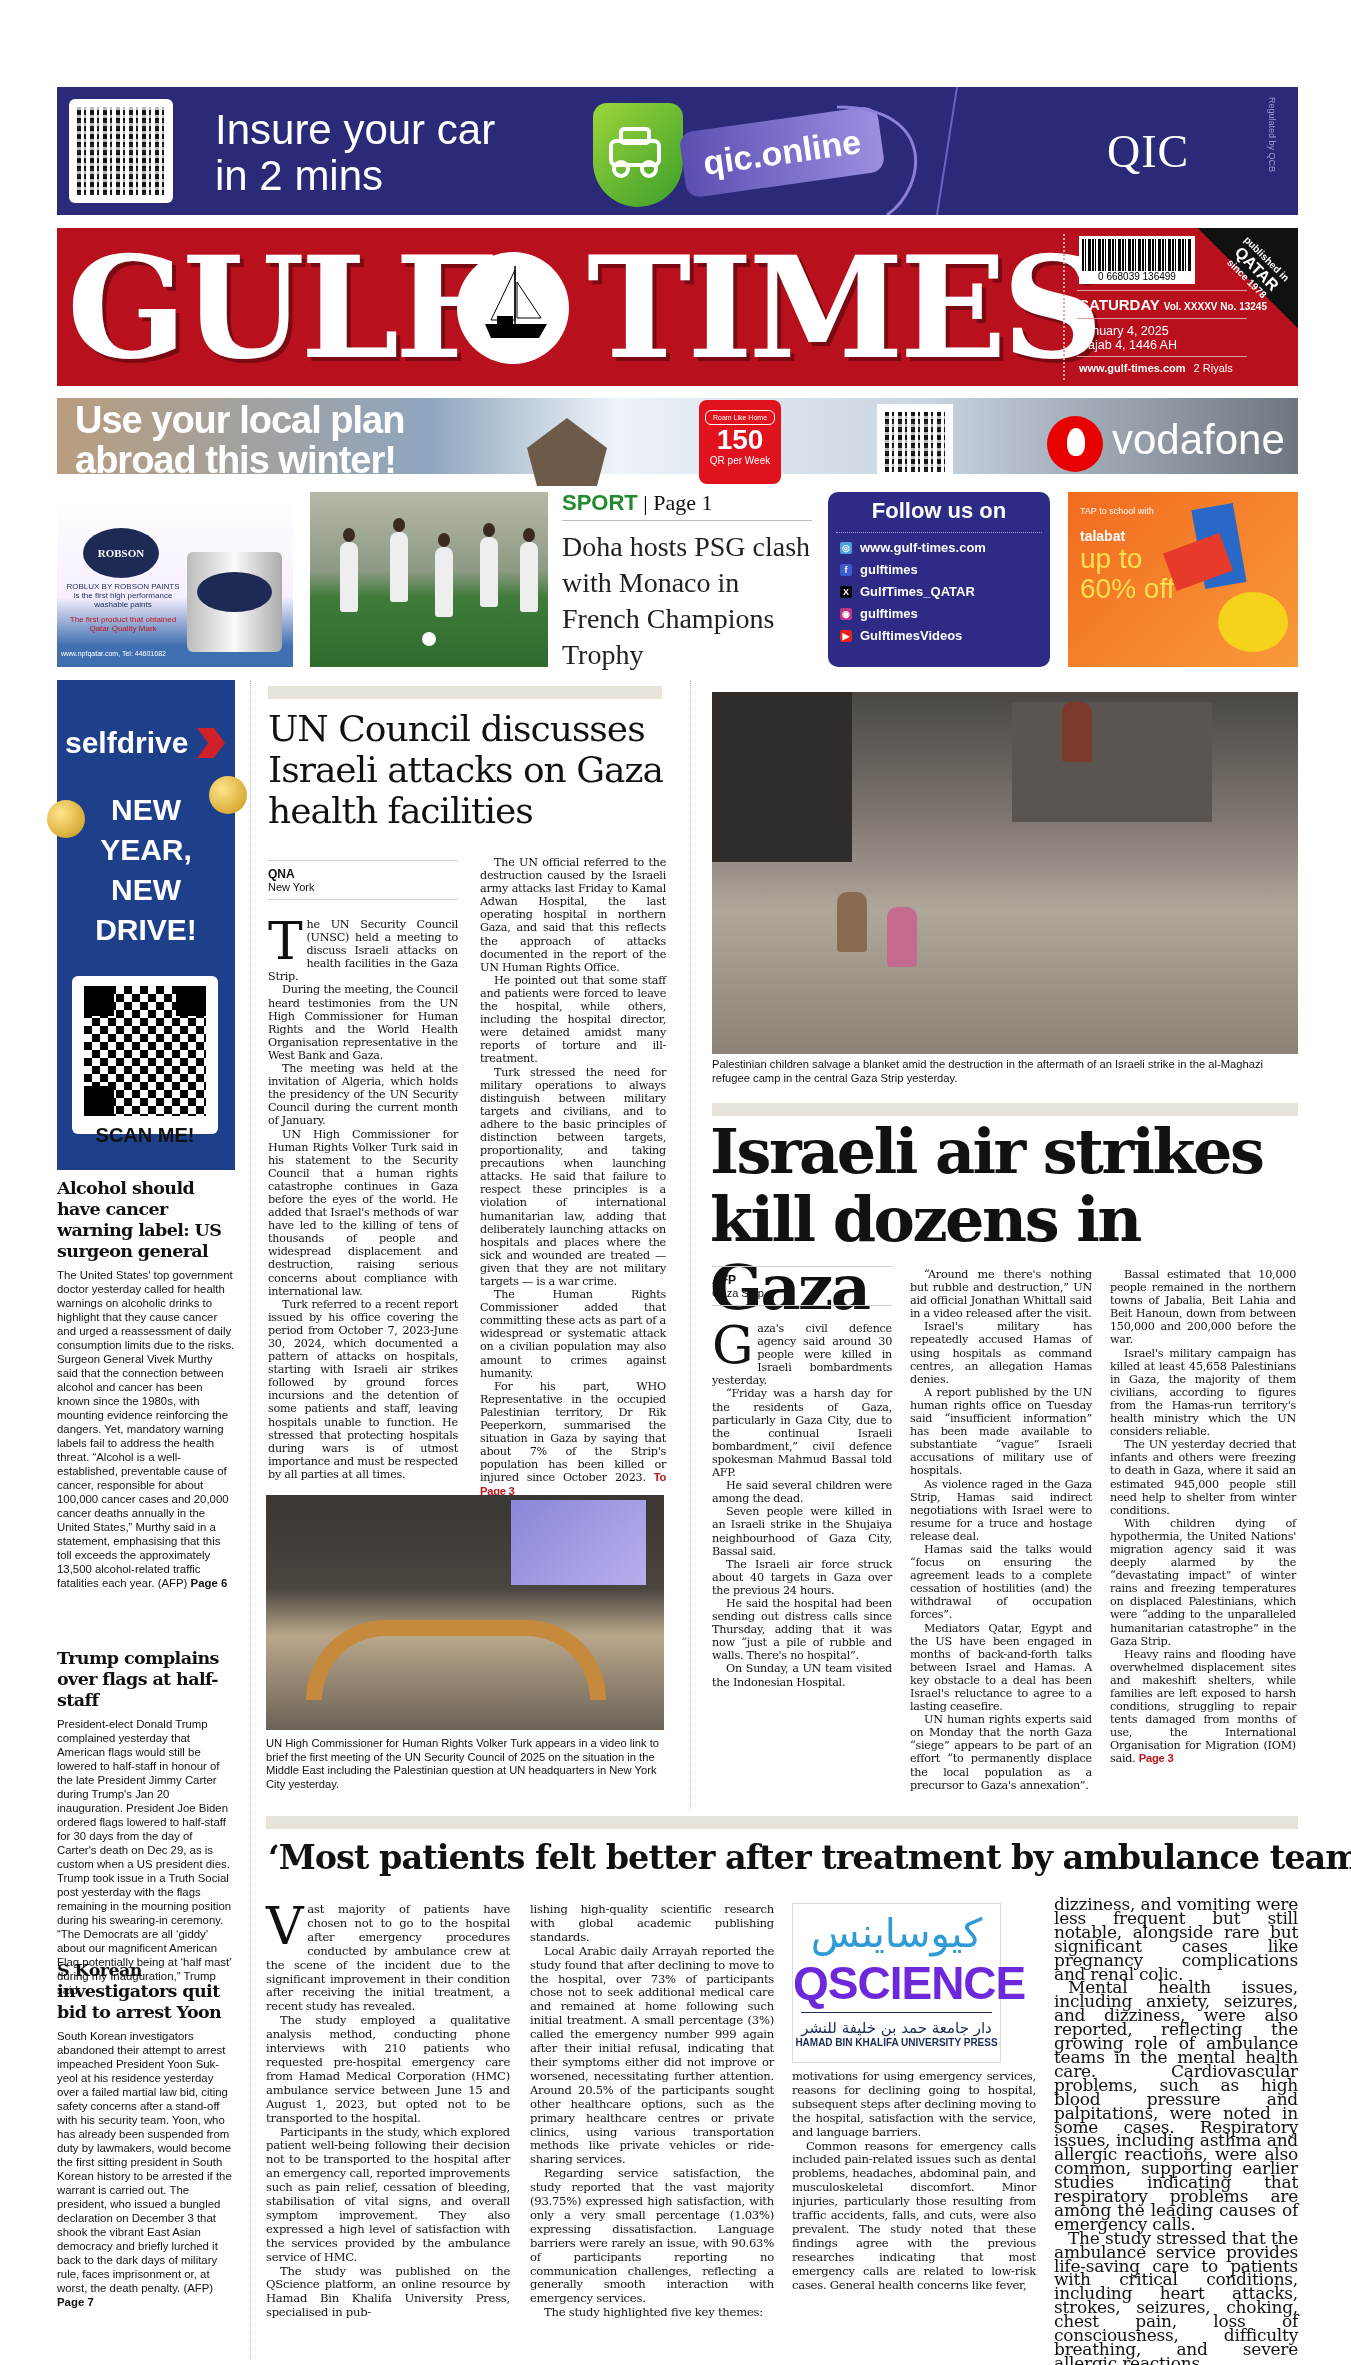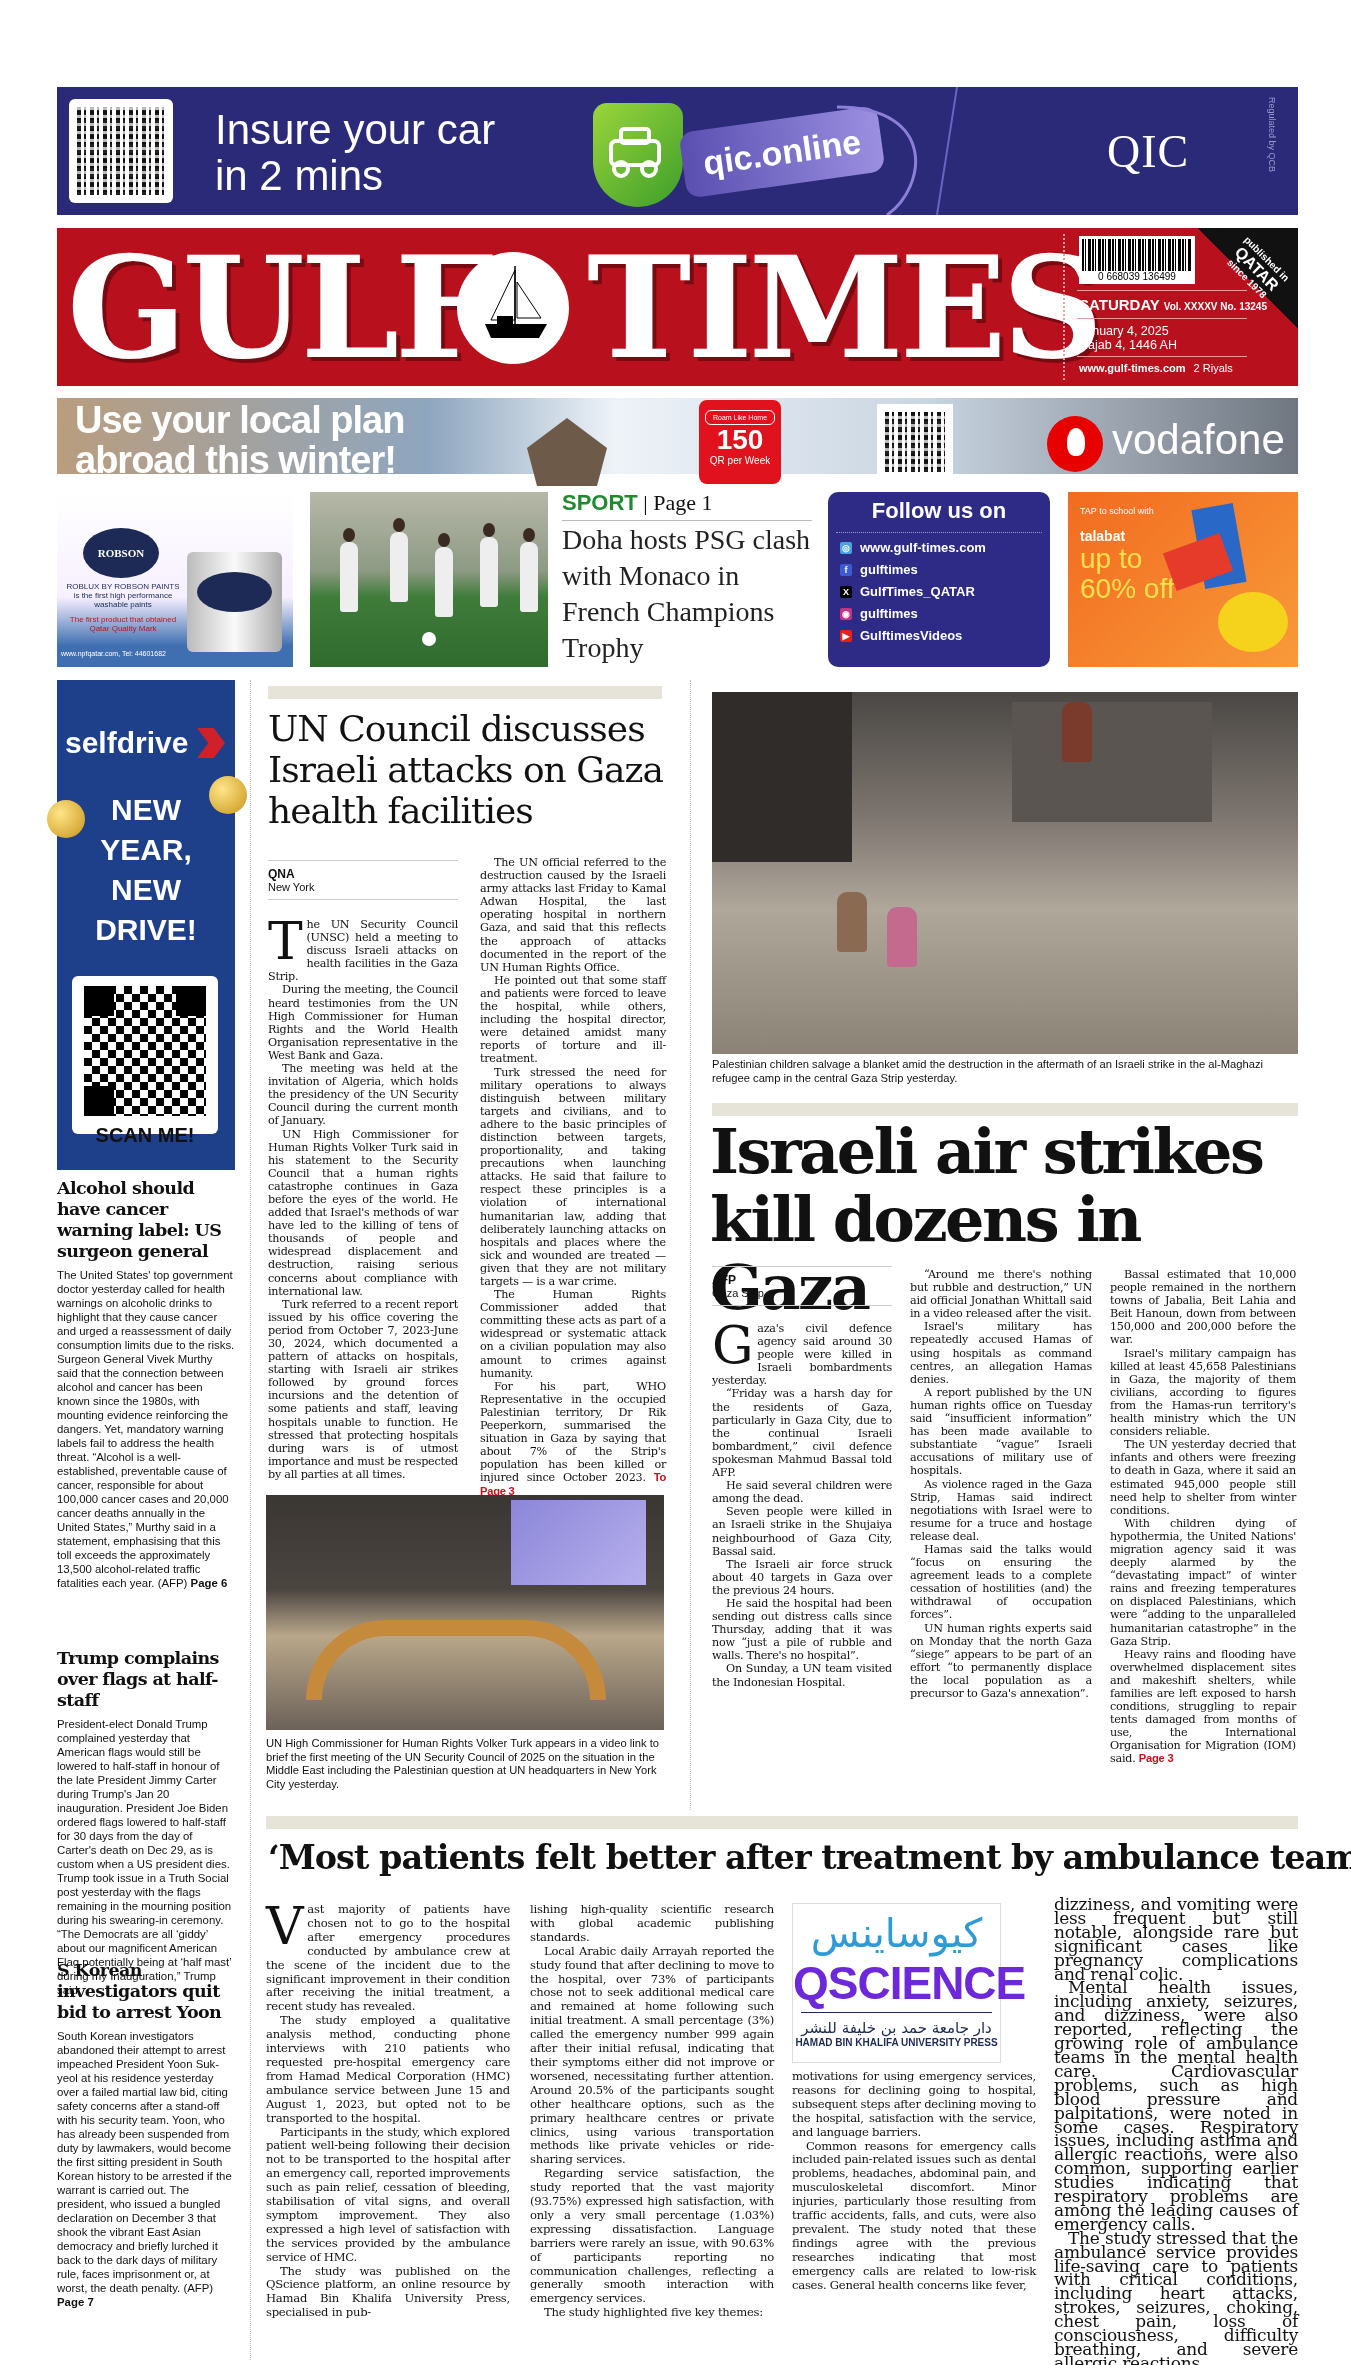--- a/index.html
+++ b/index.html
@@ -44,21 +44,21 @@
 #ad-robson .logo{left:26px;top:36px;width:76px;height:50px;border-radius:50%;background:#1c2a55;color:#fff;font-size:11px;text-align:center;line-height:50px;font-family:"Liberation Serif",serif;font-weight:bold}
 #ad-robson .txt{left:6px;top:90px;width:120px;font-size:8px;color:#1c2a55;font-family:"Liberation Sans",sans-serif;text-align:center}
 #ad-robson .can{left:130px;top:60px;width:95px;height:100px;background:linear-gradient(90deg,#bbb,#fafafa,#aaa);border-radius:6px}
 #ad-robson .foot{left:4px;top:158px;font-size:7px;color:#fff;font-family:"Liberation Sans",sans-serif}
 #sport-photo{left:310px;top:492px;width:238px;height:175px;background:linear-gradient(180deg,#b7b8a8 0,#8d9a84 45%,#3f7c3a 60%,#2f6b2d 100%)}
 .player{position:absolute;width:18px;height:70px;background:#eee;border-radius:8px 8px 3px 3px}
 .player::before{content:"";position:absolute;left:3px;top:-14px;width:12px;height:14px;border-radius:50%;background:#3a2a22}
 #sport{left:562px;top:490px;width:250px}
 #sport .kick{font-family:"Liberation Serif",serif;font-size:22px;border-bottom:1px solid #bbb;padding-bottom:4px}
 #sport .kick b{color:#1f8a2e;font-family:"Liberation Sans",sans-serif}
-#sport .hl{font-family:"Liberation Serif",serif;font-size:28px;line-height:36px;color:#222;margin-top:1px}
+#sport .hl{font-family:"Liberation Serif",serif;font-size:28px;line-height:36px;color:#222;margin-top:8px}
 #follow{left:828px;top:492px;width:222px;height:175px;background:#2d2b86;border-radius:10px;color:#fff;font-family:"Liberation Sans",sans-serif}
 #follow .h{text-align:center;font-weight:bold;font-size:22px;padding:6px 0 8px;border-bottom:1px dotted #9a98d8;margin:0 8px}
 #follow .row{display:flex;align-items:center;font-size:13px;font-weight:bold;margin:7px 12px}
 #follow .ic{width:12px;height:12px;margin-right:8px;border-radius:2px;font-size:9px;text-align:center;line-height:12px}
 #ad-talabat{left:1068px;top:492px;width:230px;height:175px;background:linear-gradient(135deg,#f26b1f,#f89a3a)}
 #ad-talabat .tap{left:12px;top:14px;color:#fff;font-size:9px;font-family:"Liberation Sans",sans-serif}
 #ad-talabat .brand{left:12px;top:36px;color:#fff;font-size:14px;font-weight:bold;font-family:"Liberation Sans",sans-serif}
 #ad-talabat .deal{left:12px;top:52px;color:#ffe14d;font-size:28px;line-height:30px;font-weight:normal;font-family:"Liberation Sans",sans-serif}
 #ad-talabat .box{left:130px;top:14px;width:42px;height:80px;background:#2a68c8;transform:rotate(-10deg)}
 #ad-talabat .box2{left:100px;top:50px;width:60px;height:40px;background:#e63a2a;transform:rotate(-20deg)}
@@ -339,20 +339,21 @@
   <p>The Israeli air force struck about 40 targets in Gaza over the previous 24 hours.</p>
   <p>He said the hospital had been sending out distress calls since Thursday, adding that it was now “just a pile of rubble and walls. There's no hospital”.</p>
   <p>On Sunday, a UN team visited the Indonesian Hospital.</p>
 </div>
 <div class="abs body" style="left:910px;top:1268px;width:182px">
   <p>“Around me there's nothing but rubble and destruction,” UN aid official Jonathan Whittall said in a video released after the visit.</p>
   <p>Israel's military has repeatedly accused Hamas of using hospitals as command centres, an allegation Hamas denies.</p>
   <p>A report published by the UN human rights office on Tuesday said “insufficient information” has been made available to substantiate “vague” Israeli accusations of military use of hospitals.</p>
   <p>As violence raged in the Gaza Strip, Hamas said indirect negotiations with Israel were to resume for a truce and hostage release deal.</p>
   <p>Hamas said the talks would “focus on ensuring the agreement leads to a complete cessation of hostilities (and) the withdrawal of occupation forces”.</p>
+  <p>Mediators Qatar, Egypt and the US have been engaged in months of back-and-forth talks between Israel and Hamas. A key obstacle to a deal has been Israel's reluctance to agree to a lasting ceasefire.</p>
   <p>UN human rights experts said on Monday that the north Gaza “siege” appears to be part of an effort “to permanently displace the local population as a precursor to Gaza's annexation”.</p>
 </div>
 <div class="abs body" style="left:1110px;top:1268px;width:186px">
   <p>Bassal estimated that 10,000 people remained in the northern towns of Jabalia, Beit Lahia and Beit Hanoun, down from between 150,000 and 200,000 before the war.</p>
   <p>Israel's military campaign has killed at least 45,658 Palestinians in Gaza, the majority of them civilians, according to figures from the Hamas-run territory's health ministry which the UN considers reliable.</p>
   <p>The UN yesterday decried that infants and others were freezing to death in Gaza, where it said an estimated 945,000 people still need help to shelter from winter conditions.</p>
   <p>With children dying of hypothermia, the United Nations' migration agency said it was deeply alarmed by the “devastating impact” of winter rains and freezing temperatures on displaced Palestinians, which were “adding to the unparalleled humanitarian catastrophe” in the Gaza Strip.</p>
   <p><span>Heavy rains and flooding have overwhelmed displacement sites and makeshift shelters, while families are left exposed to harsh conditions, struggling to repair tents damaged from months of use, the International Organisation for Migration (IOM) said.</span> <span class="topage">Page 3</span></p>
 </div>
 <div class="abs vdots" style="left:690px;top:680px;height:1130px"></div>

